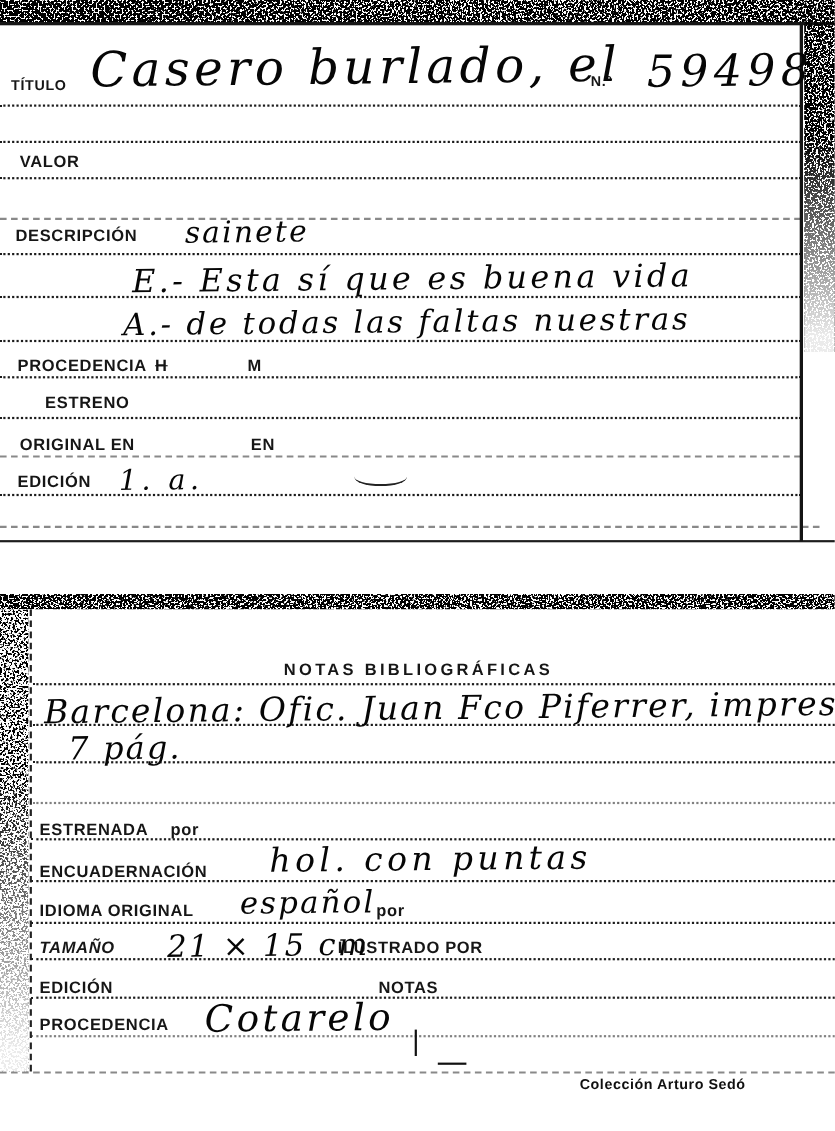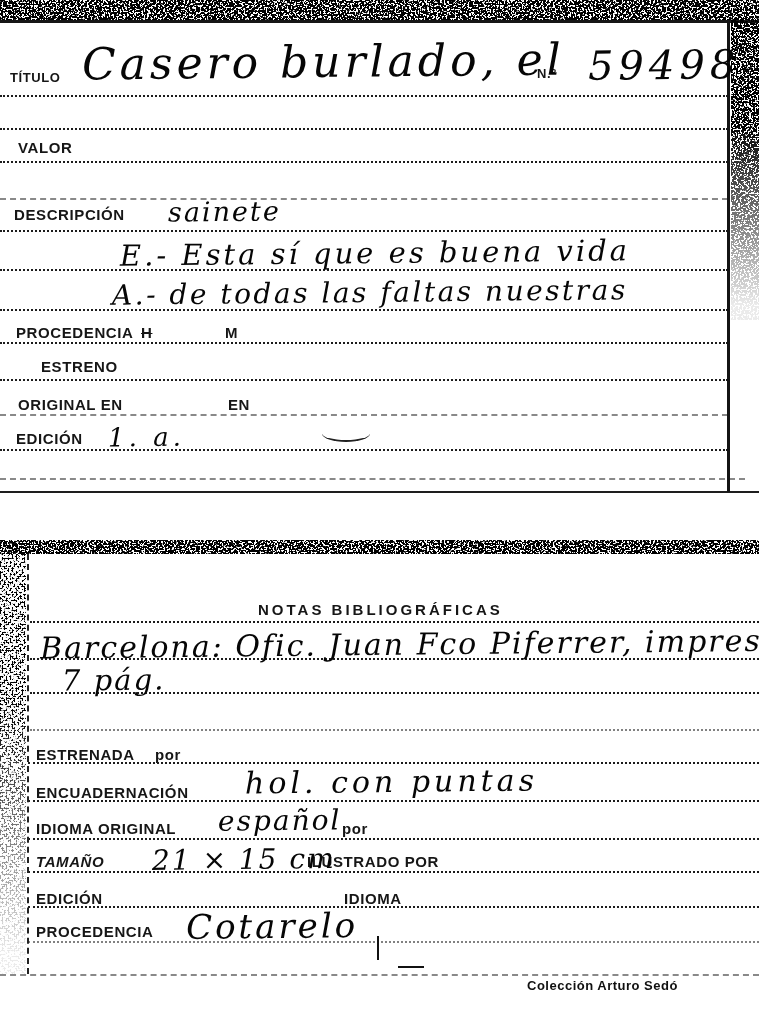--- a/index.html
+++ b/index.html
@@ -159,21 +159,21 @@
     <span class="hand" style="left:218px;top:804px;font-size:28px;letter-spacing:2px;">español</span>
     <span class="lbl lower" style="left:342px;top:820px;">por</span>
     <div class="line dot" style="left:28px;top:838px;width:731px;"></div>
 
     <span class="lbl" style="left:36px;top:853px;font-style:italic;">TAMAÑO</span>
     <span class="hand" style="left:152px;top:843px;font-size:28px;letter-spacing:2px;">21 × 15 cm</span>
     <span class="lbl" style="left:307px;top:853px;">ILUSTRADO POR</span>
     <div class="line dot" style="left:28px;top:871px;width:731px;"></div>
 
     <span class="lbl" style="left:36px;top:890px;">EDICIÓN</span>
-    <span class="lbl" style="left:344px;top:890px;">IDIOMA</span>
+    <span class="lbl" style="left:344px;top:890px;">NOTAS</span>
     <div class="line dot" style="left:28px;top:906px;width:731px;"></div>
 
     <span class="lbl" style="left:36px;top:923px;">PROCEDENCIA</span>
     <span class="hand" style="left:186px;top:906px;font-size:34px;letter-spacing:3px;">Cotarelo</span>
     <div class="line dot faint" style="left:28px;top:941px;width:731px;"></div>
 
     <div class="ink-v" style="left:377px;top:936px;height:24px;"></div>
     <div class="ink-dashmark" style="left:398px;top:966px;width:26px;"></div>
 
     <div class="line dash faint" style="left:0;top:974px;width:759px;"></div>

